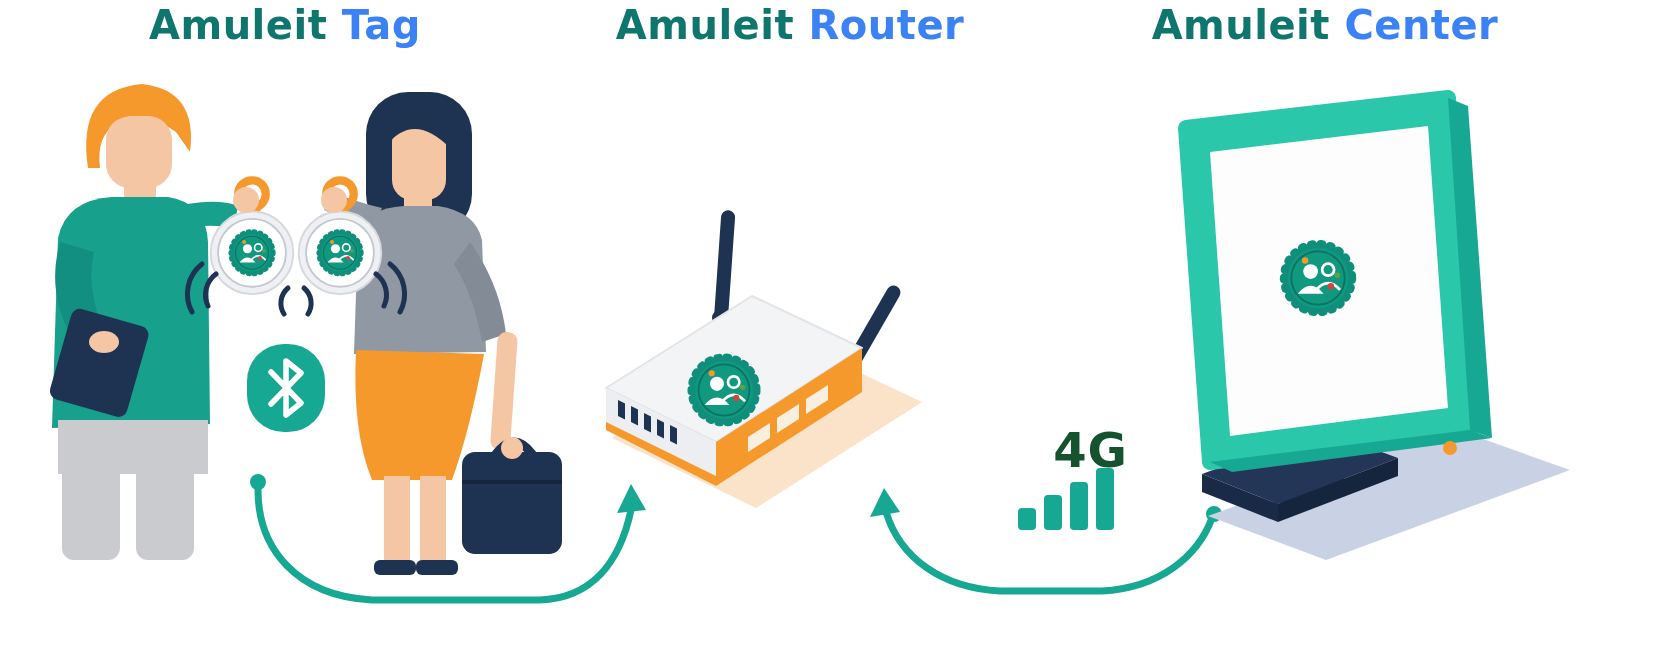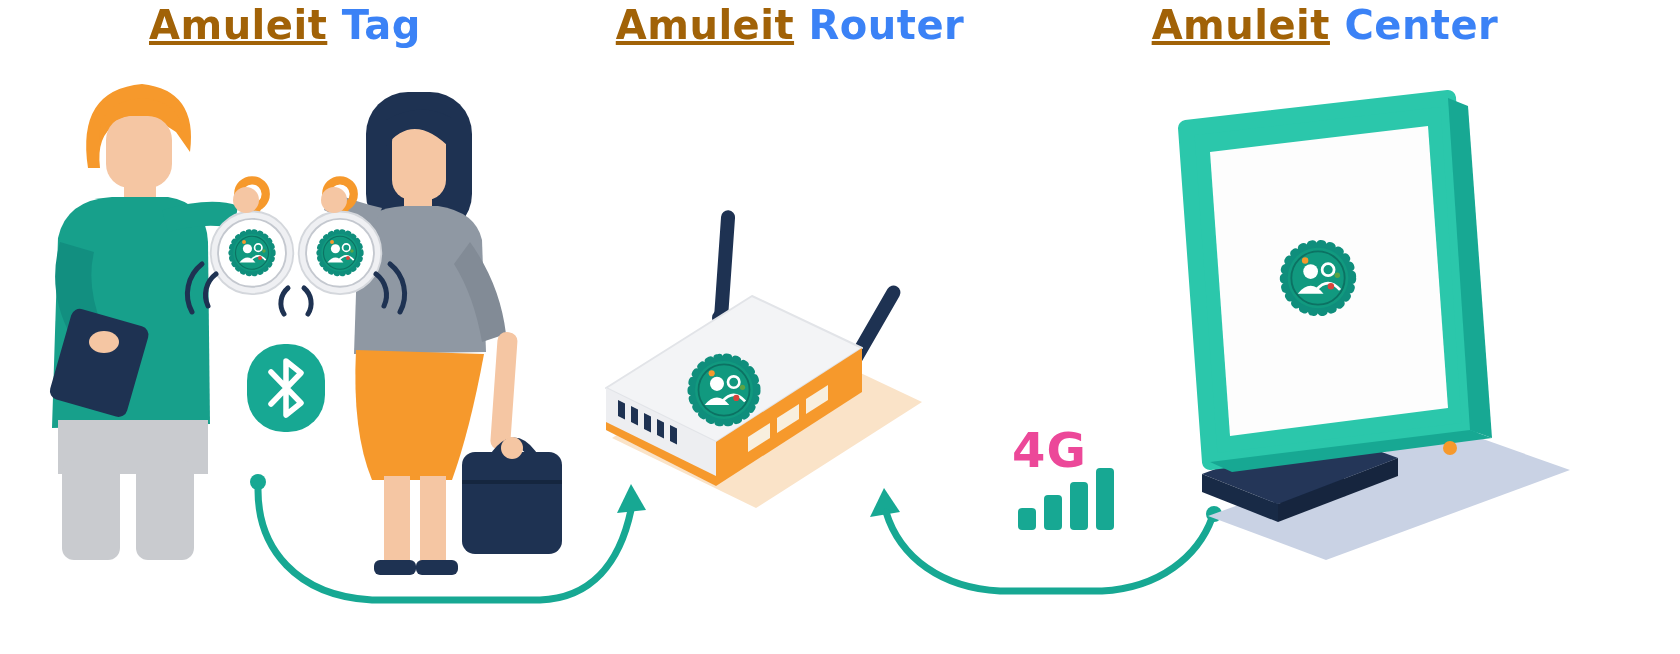--- a/index.html
+++ b/index.html
@@ -5,28 +5,28 @@
   html,body{margin:0;padding:0;background:#ffffff;}
   .stage{
     position:relative;width:1680px;height:654px;background:#ffffff;overflow:hidden;
     font-family:"DejaVu Sans","Liberation Sans",sans-serif;
   }
   .illustration{position:absolute;left:0;top:0;}
   .title{
     position:absolute;top:2px;width:520px;text-align:center;
     font-size:40px;font-weight:bold;letter-spacing:0.5px;white-space:nowrap;
   }
-  .title .brand{color:#a16207;text-decoration:underline;}
+  .title .brand{color:#0f766e;}
   .title .product{color:#3b82f6;}
   #title-tag{left:25px;}
   #title-router{left:530px;}
   #title-center{left:1065px;}
   .fourg{
-    position:absolute;left:1012px;top:422px;width:116px;text-align:left;
-    font-size:48px;font-weight:bold;color:#ec4899;letter-spacing:1px;
+    position:absolute;left:1012px;top:422px;width:116px;text-align:right;
+    font-size:48px;font-weight:bold;color:#14532d;letter-spacing:1px;
   }
   .signal-bars{
     position:absolute;left:1018px;top:468px;width:110px;height:62px;
     display:flex;align-items:flex-end;gap:8px;
   }
   .signal-bars .bar{width:18px;background:#17A893;border-radius:4px;}
   .signal-bars .b1{height:22px;}
   .signal-bars .b2{height:35px;}
   .signal-bars .b3{height:48px;}
   .signal-bars .b4{height:62px;}

